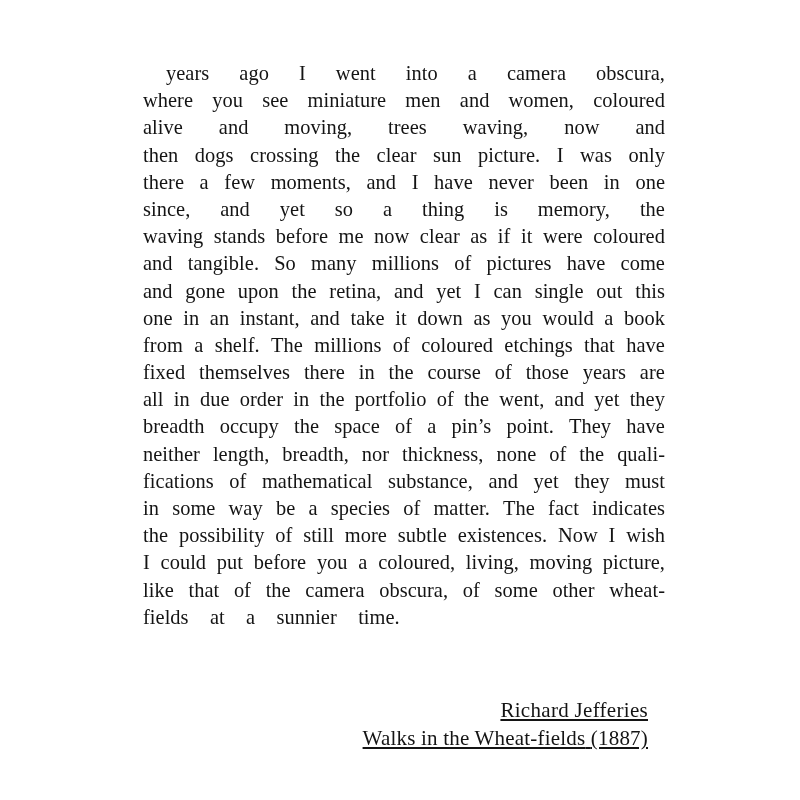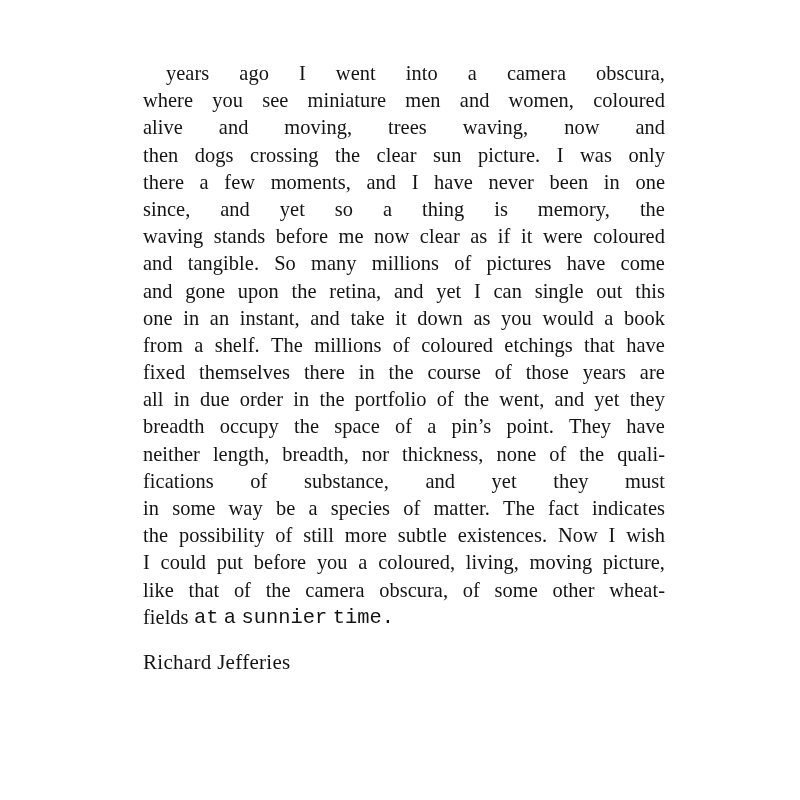--- a/index.html
+++ b/index.html
@@ -41,37 +41,38 @@
     white-space: pre;
     justify-content: space-between;
     width: 100%;
   }
   .body-line > .w {
     display: inline-block;
   }
   
   .body-line.ragged {
     justify-content: flex-start;
+    gap: 16px;
   }
   .body-line.ragged > .w + .w {
     margin-left: 0.26em;
-    font-family: Liberation Mono, monospace;
   }
   
   .body-line.indent {
     padding-left: 23px;
     width: calc(100% - 23px);
   }
 
   .attribution {
     position: absolute;
     left: 143px;
-    top: 648px;
+    top: 696px;
     width: 505px;
-    text-align: left;
+    text-align: right;
+    text-decoration: underline;
   }
   .attr-author {
     font-size: 21px;
     line-height: 28px;
     letter-spacing: 0.3px;
   }
   .attr-source {
     font-size: 21px;
     line-height: 28px;
     letter-spacing: 0.2px;
@@ -95,25 +96,28 @@
       <div class="body-line"><span class="w">since,</span><span class="w">and</span><span class="w">yet</span><span class="w">so</span><span class="w">a</span><span class="w">thing</span><span class="w">is</span><span class="w">memory,</span><span class="w">the</span></div>
       <div class="body-line"><span class="w">waving</span><span class="w">stands</span><span class="w">before</span><span class="w">me</span><span class="w">now</span><span class="w">clear</span><span class="w">as</span><span class="w">if</span><span class="w">it</span><span class="w">were</span><span class="w">coloured</span></div>
       <div class="body-line"><span class="w">and</span><span class="w">tangible.</span><span class="w">So</span><span class="w">many</span><span class="w">millions</span><span class="w">of</span><span class="w">pictures</span><span class="w">have</span><span class="w">come</span></div>
       <div class="body-line"><span class="w">and</span><span class="w">gone</span><span class="w">upon</span><span class="w">the</span><span class="w">retina,</span><span class="w">and</span><span class="w">yet</span><span class="w">I</span><span class="w">can</span><span class="w">single</span><span class="w">out</span><span class="w">this</span></div>
       <div class="body-line"><span class="w">one</span><span class="w">in</span><span class="w">an</span><span class="w">instant,</span><span class="w">and</span><span class="w">take</span><span class="w">it</span><span class="w">down</span><span class="w">as</span><span class="w">you</span><span class="w">would</span><span class="w">a</span><span class="w">book</span></div>
       <div class="body-line"><span class="w">from</span><span class="w">a</span><span class="w">shelf.</span><span class="w">The</span><span class="w">millions</span><span class="w">of</span><span class="w">coloured</span><span class="w">etchings</span><span class="w">that</span><span class="w">have</span></div>
       <div class="body-line"><span class="w">fixed</span><span class="w">themselves</span><span class="w">there</span><span class="w">in</span><span class="w">the</span><span class="w">course</span><span class="w">of</span><span class="w">those</span><span class="w">years</span><span class="w">are</span></div>
       <div class="body-line"><span class="w">all</span><span class="w">in</span><span class="w">due</span><span class="w">order</span><span class="w">in</span><span class="w">the</span><span class="w">portfolio</span><span class="w">of</span><span class="w">the</span><span class="w">went,</span><span class="w">and</span><span class="w">yet</span><span class="w">they</span></div>
       <div class="body-line"><span class="w">breadth</span><span class="w">occupy</span><span class="w">the</span><span class="w">space</span><span class="w">of</span><span class="w">a</span><span class="w">pin’s</span><span class="w">point.</span><span class="w">They</span><span class="w">have</span></div>
       <div class="body-line"><span class="w">neither</span><span class="w">length,</span><span class="w">breadth,</span><span class="w">nor</span><span class="w">thickness,</span><span class="w">none</span><span class="w">of</span><span class="w">the</span><span class="w">quali-</span></div>
-      <div class="body-line"><span class="w">fications</span><span class="w">of</span><span class="w">substance,</span><span class="w">and</span><span class="w">yet</span><span class="w">they</span><span class="w">must</span></div>
+      <div class="body-line"><span class="w">fications</span><span class="w">of</span><span class="w">mathematical</span><span class="w">substance,</span><span class="w">and</span><span class="w">yet</span><span class="w">they</span><span class="w">must</span></div>
       <div class="body-line"><span class="w">in</span><span class="w">some</span><span class="w">way</span><span class="w">be</span><span class="w">a</span><span class="w">species</span><span class="w">of</span><span class="w">matter.</span><span class="w">The</span><span class="w">fact</span><span class="w">indicates</span></div>
       <div class="body-line"><span class="w">the</span><span class="w">possibility</span><span class="w">of</span><span class="w">still</span><span class="w">more</span><span class="w">subtle</span><span class="w">existences.</span><span class="w">Now</span><span class="w">I</span><span class="w">wish</span></div>
       <div class="body-line"><span class="w">I</span><span class="w">could</span><span class="w">put</span><span class="w">before</span><span class="w">you</span><span class="w">a</span><span class="w">coloured,</span><span class="w">living,</span><span class="w">moving</span><span class="w">picture,</span></div>
       <div class="body-line"><span class="w">like</span><span class="w">that</span><span class="w">of</span><span class="w">the</span><span class="w">camera</span><span class="w">obscura,</span><span class="w">of</span><span class="w">some</span><span class="w">other</span><span class="w">wheat-</span></div>
       <div class="body-line ragged"><span class="w">fields</span><span class="w">at</span><span class="w">a</span><span class="w">sunnier</span><span class="w">time.</span></div>
     </div>
 
   <div class="attribution">
     <div class="attr-author">Richard Jefferies</div>
+    <div class="attr-source">
+      <span>Walks in the Wheat-fields</span><span> </span><span class="attr-year">(1887)</span>
+    </div>
   </div>
 
 </div>
 
 </body></html>

